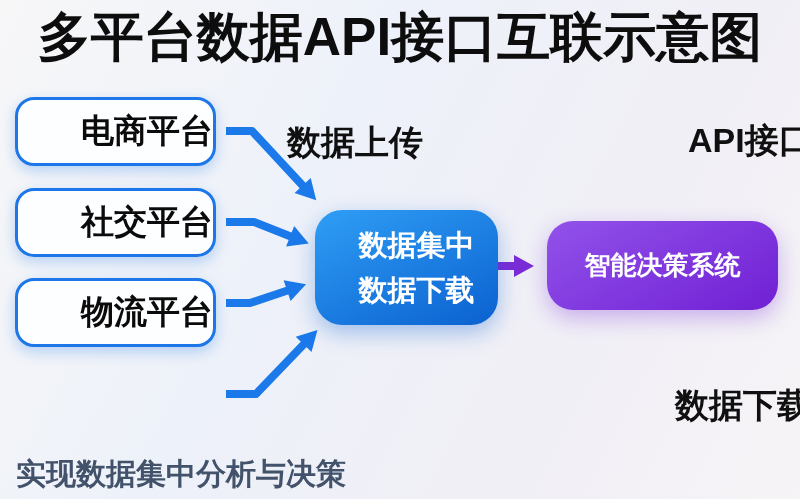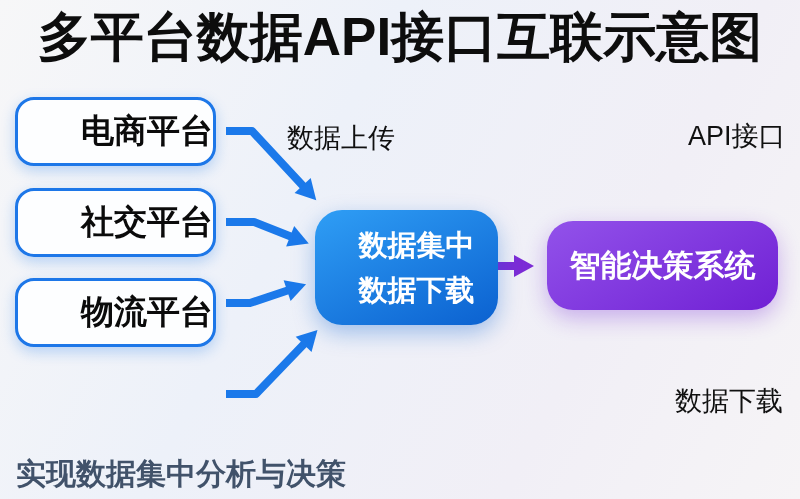--- a/index.html
+++ b/index.html
@@ -42,28 +42,28 @@
     display:flex;flex-direction:column;align-items:center;justify-content:center;
     text-align:center;
     box-shadow:0 8px 22px rgba(12,98,208,0.35);
     white-space:nowrap;
     padding-left:20px;
   }
   .decision-node{
     position:absolute;left:547px;top:221px;width:231px;height:89px;
     border-radius:26px;
     background:linear-gradient(150deg,var(--decision-grad-start,#9252ea) 0%,var(--decision-grad-end,#7020d4) 100%);
-    color:#ffffff;font-size:31px;font-weight:800;
+    color:#ffffff;font-size:26px;font-weight:800;
     display:flex;align-items:center;justify-content:center;
     box-shadow:0 8px 22px rgba(113,33,213,0.32);
     white-space:nowrap;
   }
   .float-label{
     position:absolute;
-    font-size:27px;font-weight:400;color:#101010;
+    font-size:34px;font-weight:700;color:#101010;
     white-space:nowrap;
   }
   .lbl-upload{left:287px;top:120px;}
   .lbl-api{left:688px;top:118px;}
   .lbl-download{left:675px;top:383px;}
   .footer{
     position:absolute;left:16px;top:454px;
     font-size:30px;font-weight:600;
     color:var(--footer-text,#41526a);
     white-space:nowrap;

